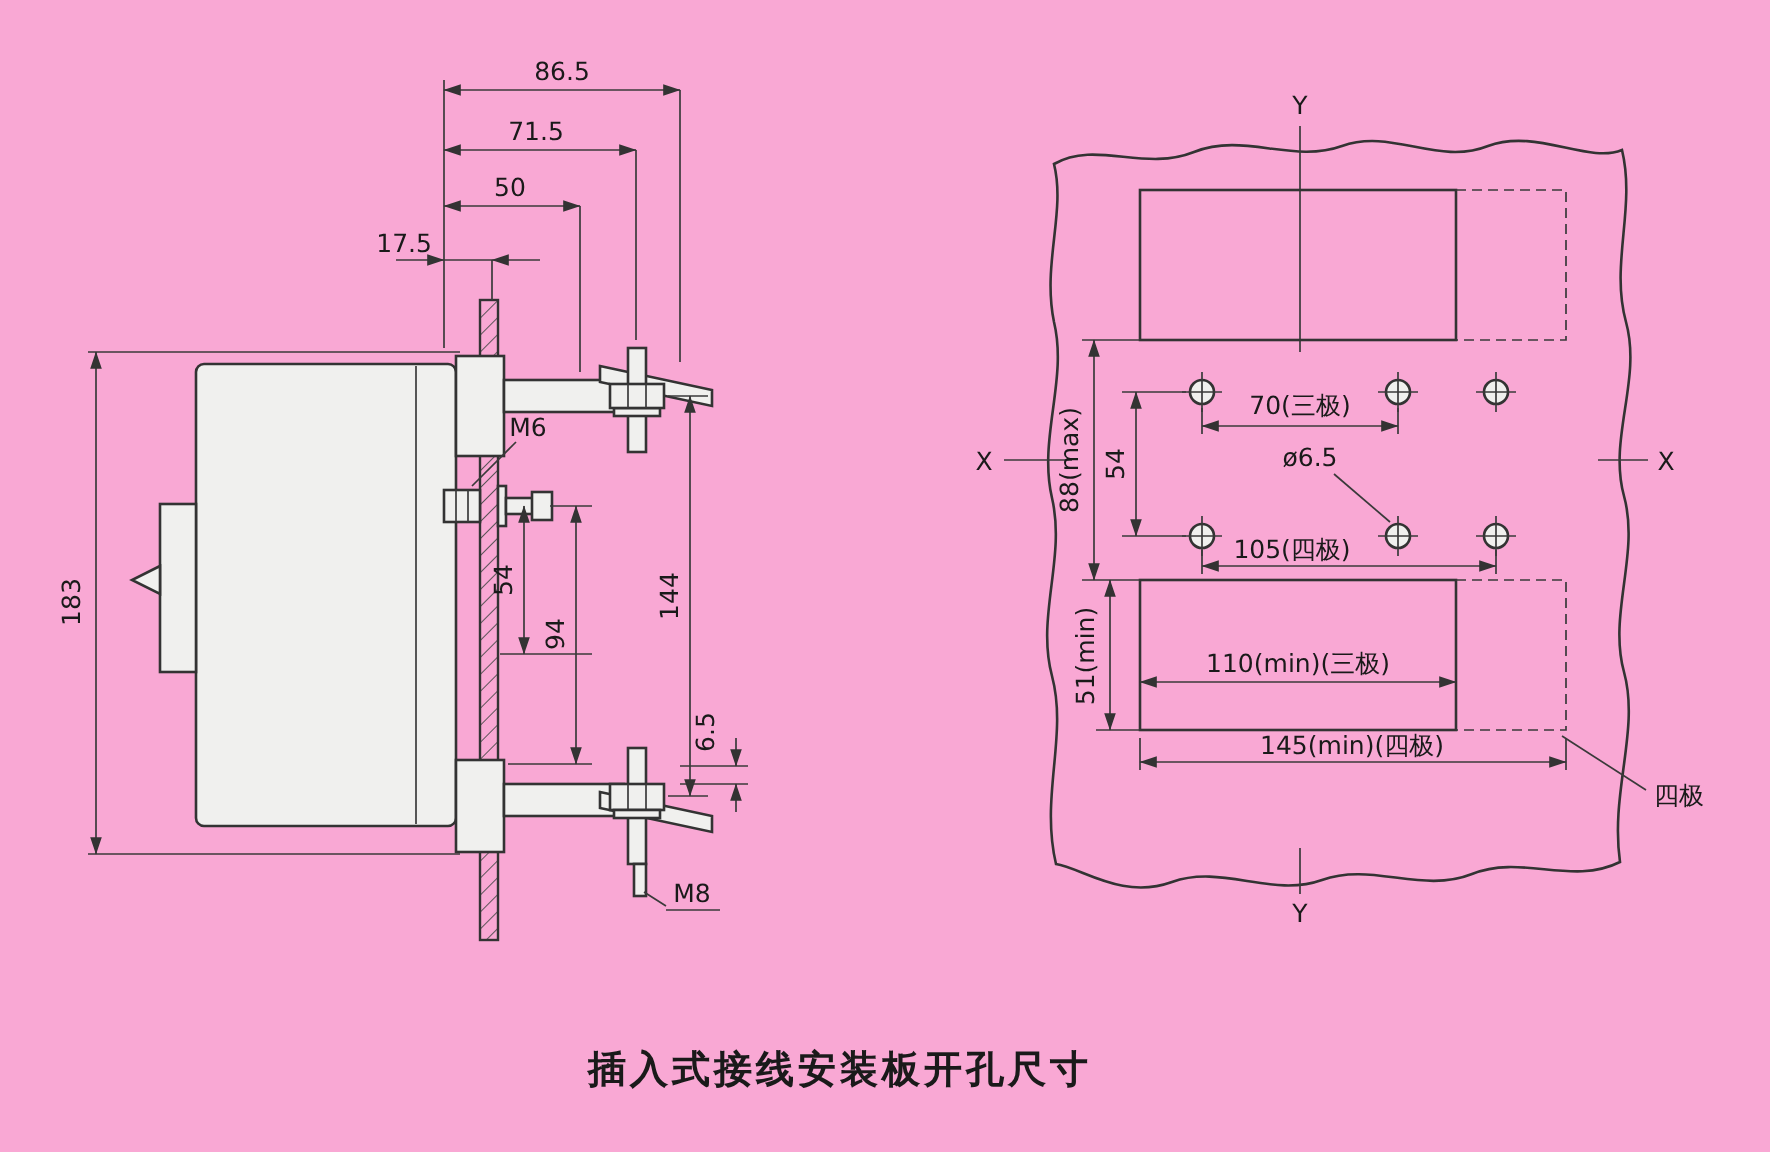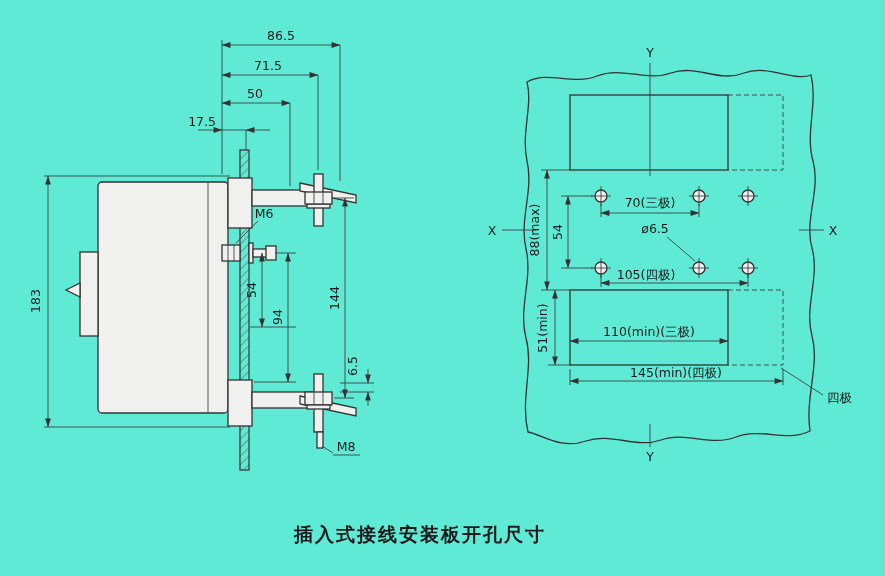--- a/index.html
+++ b/index.html
@@ -1,16 +1,16 @@
 <!DOCTYPE html>
 <html><head>
 <meta charset="utf-8">
 <style>
   html,body{margin:0;padding:0;background:#f0f0ee;}
-  .canvas{position:relative;width:885px;height:576px;background:#5eead4;overflow:hidden;}
+  .canvas{position:relative;width:885px;height:576px;background:#f9a8d4;overflow:hidden;}
   svg{display:block;}
   .ln{stroke:#333;stroke-width:1.3;fill:none;stroke-linecap:square;}
   .fb{fill:#f0f0ee;}
   .thin{stroke:#3a3a3a;stroke-width:0.85;fill:none;}
   .dim{stroke:#3a3a3a;stroke-width:0.85;fill:none;}
   .dash{stroke-dasharray:5 3;}
   text{font-family:"DejaVu Sans","Liberation Sans",sans-serif;font-size:12.5px;fill:#1a1a1a;}
   .ttl{font-size:19px;font-weight:bold;letter-spacing:2px;}
 </style>
 </head>

